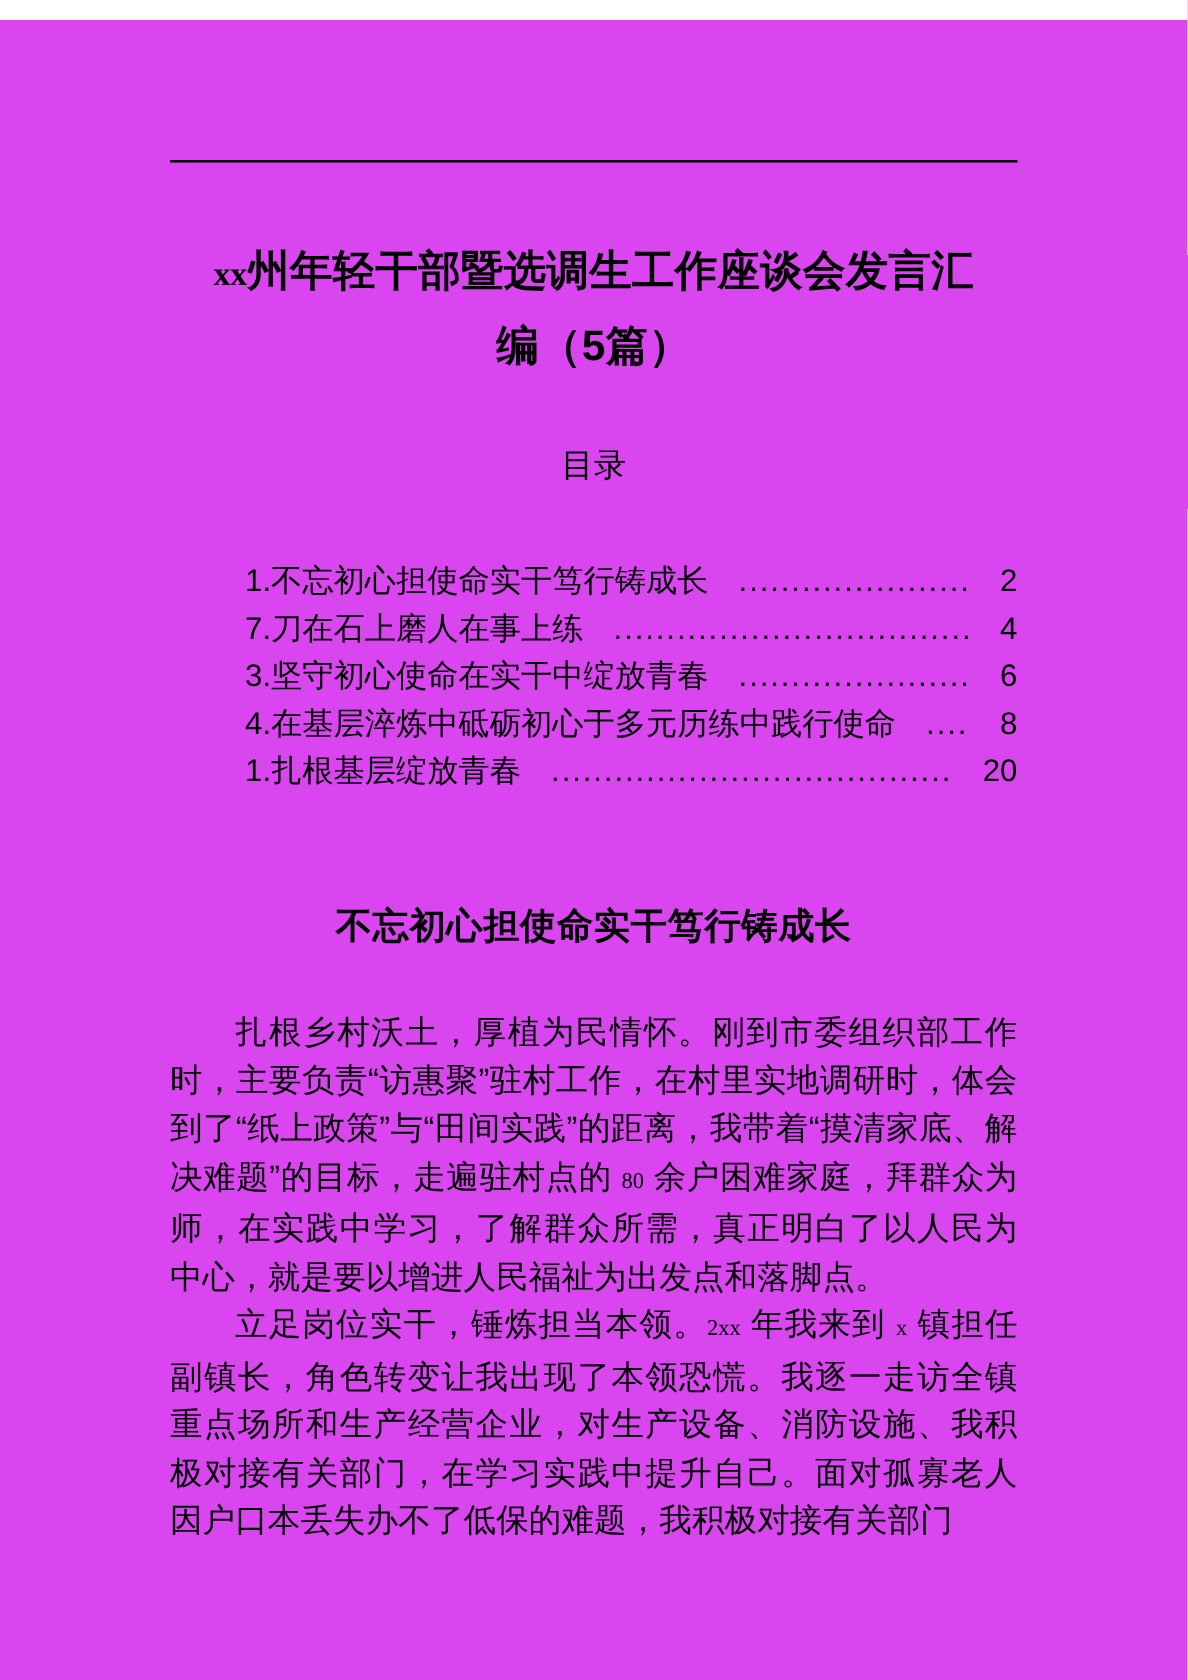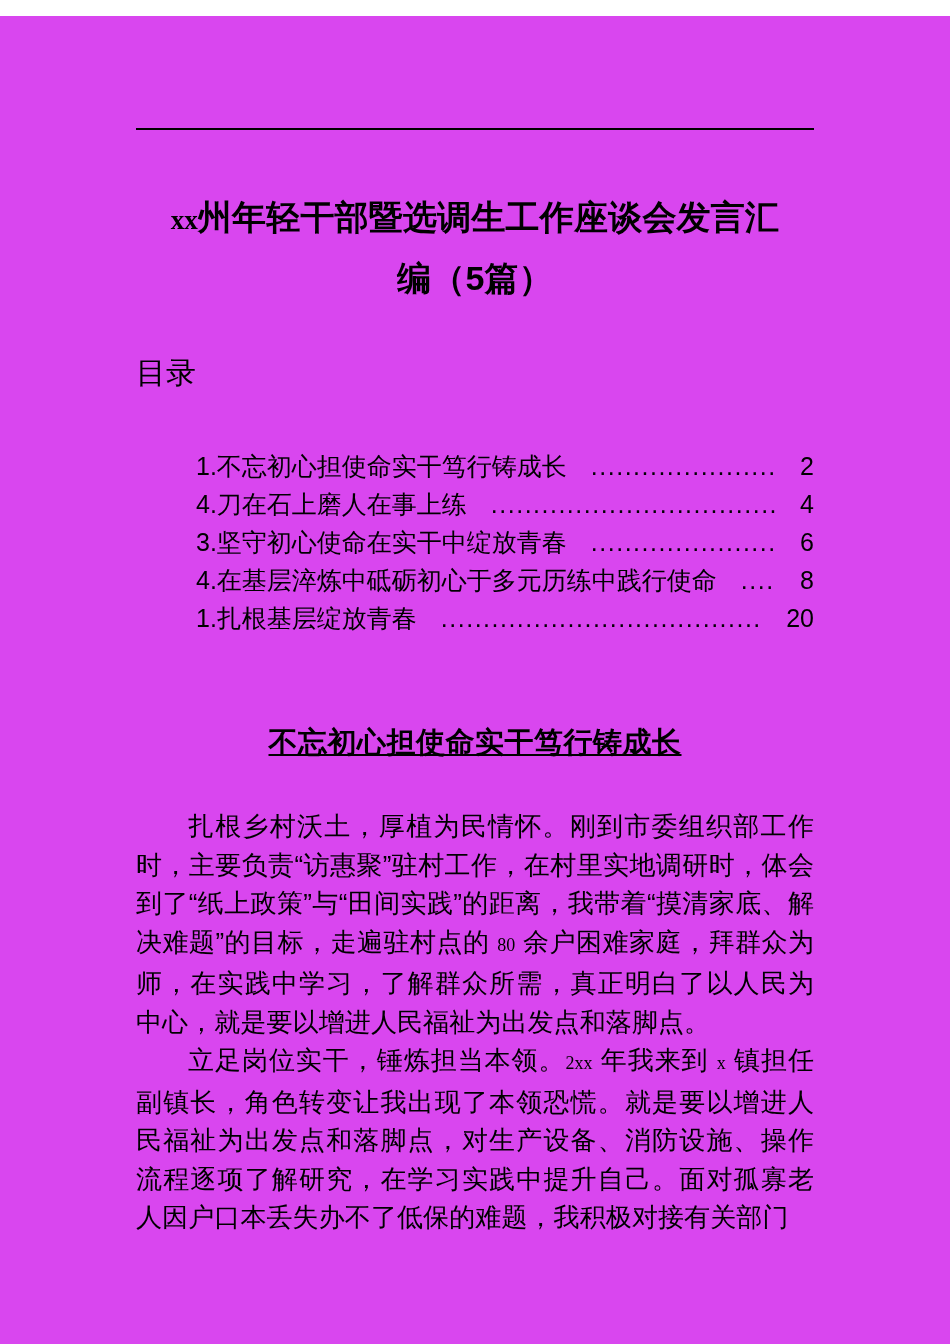--- a/index.html
+++ b/index.html
@@ -54,23 +54,24 @@
     font-family: "Liberation Serif", "DejaVu Serif", serif;
     font-size: 27px;
     font-weight: bold;
     letter-spacing: 0;
   }
 
   
   .toc-heading {
     margin: 0;
     padding-top: 44px;
-    font-size: 30px;
+    font-size: 26px;
     font-weight: normal;
     line-height: 44px;
+    text-align: center;
     font-family: "Liberation Sans", "DejaVu Sans", sans-serif;
   }
 
   
   .toc {
     margin: 0;
     padding: 0;
     list-style: none;
     padding-top: 52px;
   }
@@ -105,21 +106,20 @@
   
   .section-heading {
     margin: 0;
     padding-top: 82px;
     font-size: 29px;
     font-weight: bold;
     line-height: 46px;
     text-align: center;
     letter-spacing: 0.5px;
     font-family: "Liberation Sans", "DejaVu Sans", sans-serif;
-    text-decoration: underline;
   }
 
   
   .body-block {
     padding-top: 42px;
   }
   .para {
     margin: 0;
     font-size: 26px;
     line-height: 38.5px;
@@ -149,21 +149,21 @@
 
     <h2 class="toc-heading">目录</h2>
 
     <ul class="toc">
       <li class="toc-item">
         <span class="toc-label">1.不忘初心担使命实干笃行铸成长</span>
         <span class="toc-dots">........................................................................................................</span>
         <span class="toc-page">2</span>
       </li>
       <li class="toc-item">
-        <span class="toc-label">4.刀在石上磨人在事上练</span>
+        <span class="toc-label">7.刀在石上磨人在事上练</span>
         <span class="toc-dots">........................................................................................................</span>
         <span class="toc-page">4</span>
       </li>
       <li class="toc-item">
         <span class="toc-label">3.坚守初心使命在实干中绽放青春</span>
         <span class="toc-dots">........................................................................................................</span>
         <span class="toc-page">6</span>
       </li>
       <li class="toc-item">
         <span class="toc-label">4.在基层淬炼中砥砺初心于多元历练中践行使命</span>
@@ -174,17 +174,17 @@
         <span class="toc-label">1.扎根基层绽放青春</span>
         <span class="toc-dots">........................................................................................................</span>
         <span class="toc-page">20</span>
       </li>
     </ul>
 
     <h3 class="section-heading">不忘初心担使命实干笃行铸成长</h3>
 
     <div class="body-block">
       <p class="para"><span>扎根乡村沃土，厚植为民情怀。刚到市委组织部工作时，主要负责“访惠聚”驻村工作，在村里实地调研时，体会到了“纸上政策”与“田间实践”的距离，我带着“摸清家底、解决难题”的目标，走遍驻村点的 </span><span class="lat">80</span><span> 余户困难家庭，拜群众为师，在实践中学习，了解群众所需，真正明白了以人民为中心，就是要以增进人民福祉为出发点和落脚点。</span></p>
-      <p class="para"><span>立足岗位实干，锤炼担当本领。</span><span class="lat">2xx</span><span> 年我来到 </span><span class="lat">x</span><span> 镇担任副镇长，角色转变让我出现了本领恐慌。就是要以增进人民福祉为出发点和落脚点，对生产设备、消防设施、操作流程逐项了解研究，在学习实践中提升自己。面对孤寡老人因户口本丢失办不了低保的难题，我积极对接有关部门</span></p>
+      <p class="para"><span>立足岗位实干，锤炼担当本领。</span><span class="lat">2xx</span><span> 年我来到 </span><span class="lat">x</span><span> 镇担任副镇长，角色转变让我出现了本领恐慌。我逐一走访全镇重点场所和生产经营企业，对生产设备、消防设施、我积极对接有关部门，在学习实践中提升自己。面对孤寡老人因户口本丢失办不了低保的难题，我积极对接有关部门</span></p>
     </div>
 
   </div>
 </div>
 
 </body></html>

